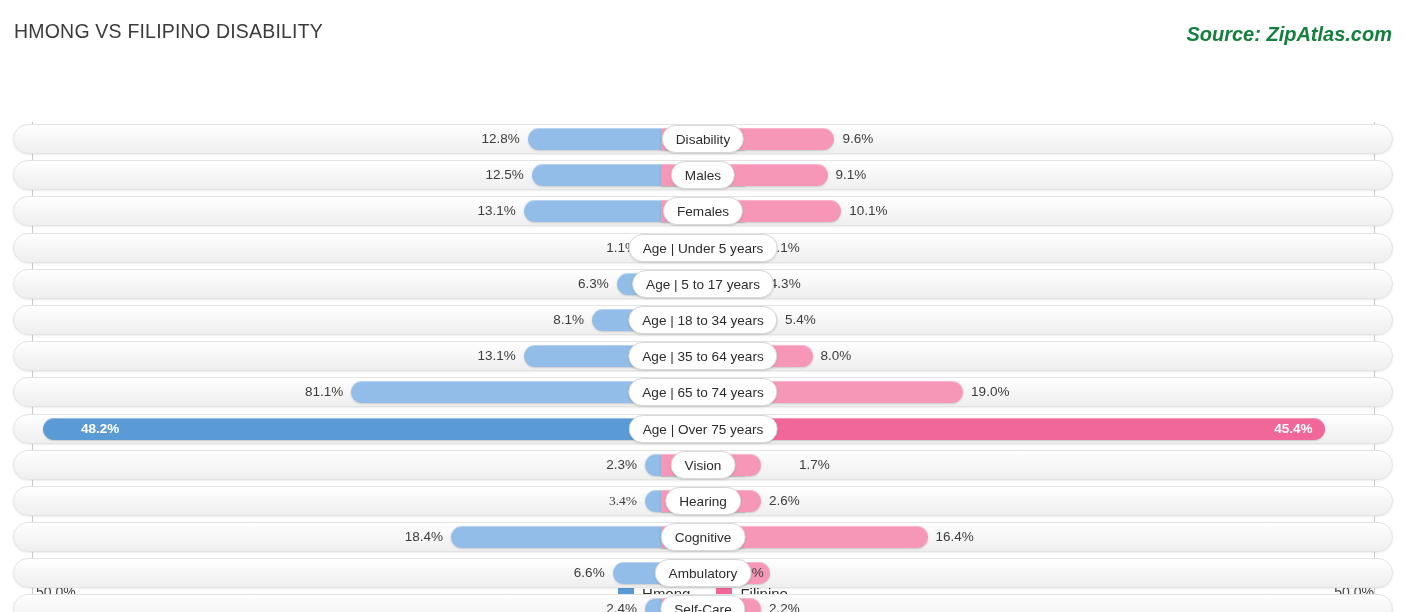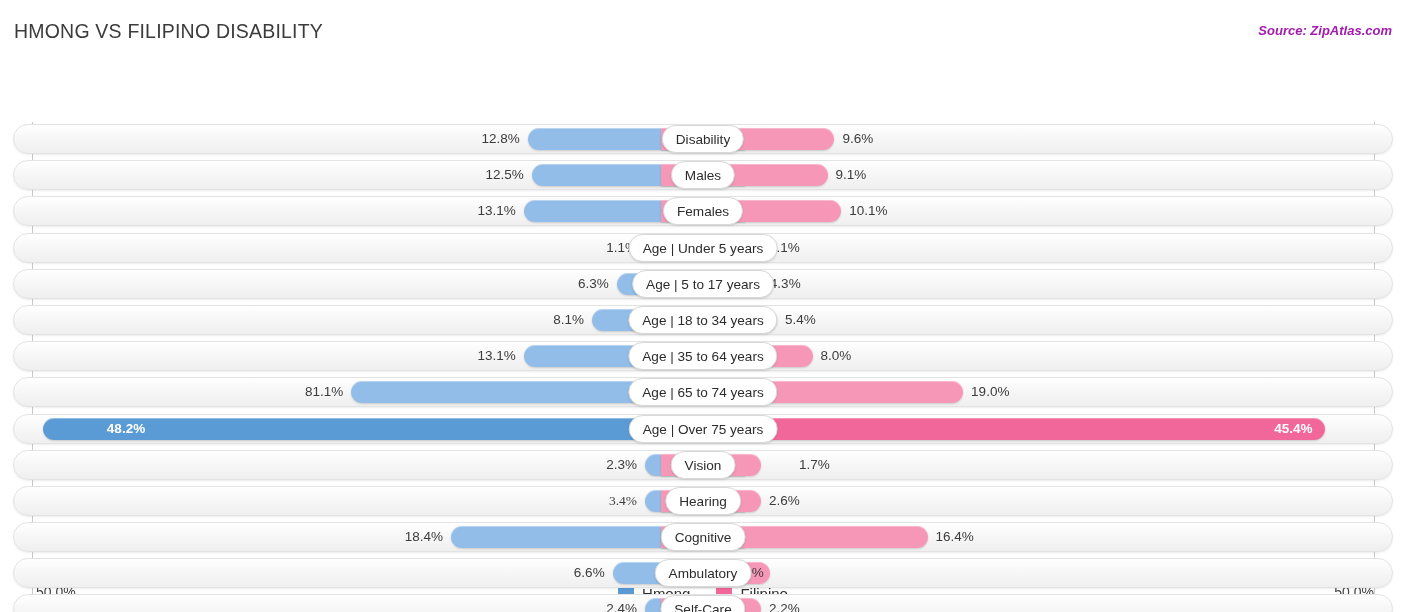--- a/index.html
+++ b/index.html
@@ -28,24 +28,24 @@
     font-size: 19.5px;
     font-weight: 400;
     color: #3b3b3b;
     letter-spacing: 0.2px;
     white-space: nowrap;
   }
   .source-note {
     position: absolute;
     right: 14px;
     top: 23px;
-    font-size: 13px;
+    font-size: 20px;
     font-style: italic;
     font-weight: bold;
-    color: #a21caf;
+    color: #15803d;
     white-space: nowrap;
   }
 
   
   .plot {
     position: relative;
     width: 1406px;
     height: 552px;
   }
   .gridline {
@@ -253,21 +253,21 @@
         <div class="bar left-bar" style="left: 351.167px; width: 393.833px;"></div>
         <div class="bar right-bar" style="left: 661px; width: 302.11px;"></div>
         <div class="bar-value left-val" style="left: 253.167px; width: 90px;">81.1%</div>
         <div class="bar-value right-val" style="left: 971.11px; width: 90px;">19.0%</div>
         <div class="center-label">Age | 65 to 74 years</div>
       </div>
       <div class="row highlight">
         <div class="track"></div>
         <div class="bar left-bar" style="left: 43.142px; width: 701.858px;"></div>
         <div class="bar right-bar" style="left: 661px; width: 663.526px;"></div>
-        <div class="bar-value left-val" style="left: 55.142px; width: 90px; text-align: right;">48.2%</div>
+        <div class="bar-value left-val" style="left: 55.142px; width: 90px; text-align: center;">48.2%</div>
         <div class="bar-value right-val" style="left: 1222.53px; width: 90px; text-align: right;">45.4%</div>
         <div class="center-label">Age | Over 75 years</div>
       </div>
       <div class="row">
         <div class="track"></div>
         <div class="bar left-bar" style="left: 645px; width: 100px;"></div>
         <div class="bar right-bar" style="left: 661px; width: 100px;"></div>
         <div class="bar-value left-val" style="left: 547px; width: 90px;">2.3%</div>
         <div class="bar-value right-val" style="left: 769px; width: 90px; margin-left: 30px;">1.7%</div>
         <div class="center-label">Vision</div>

